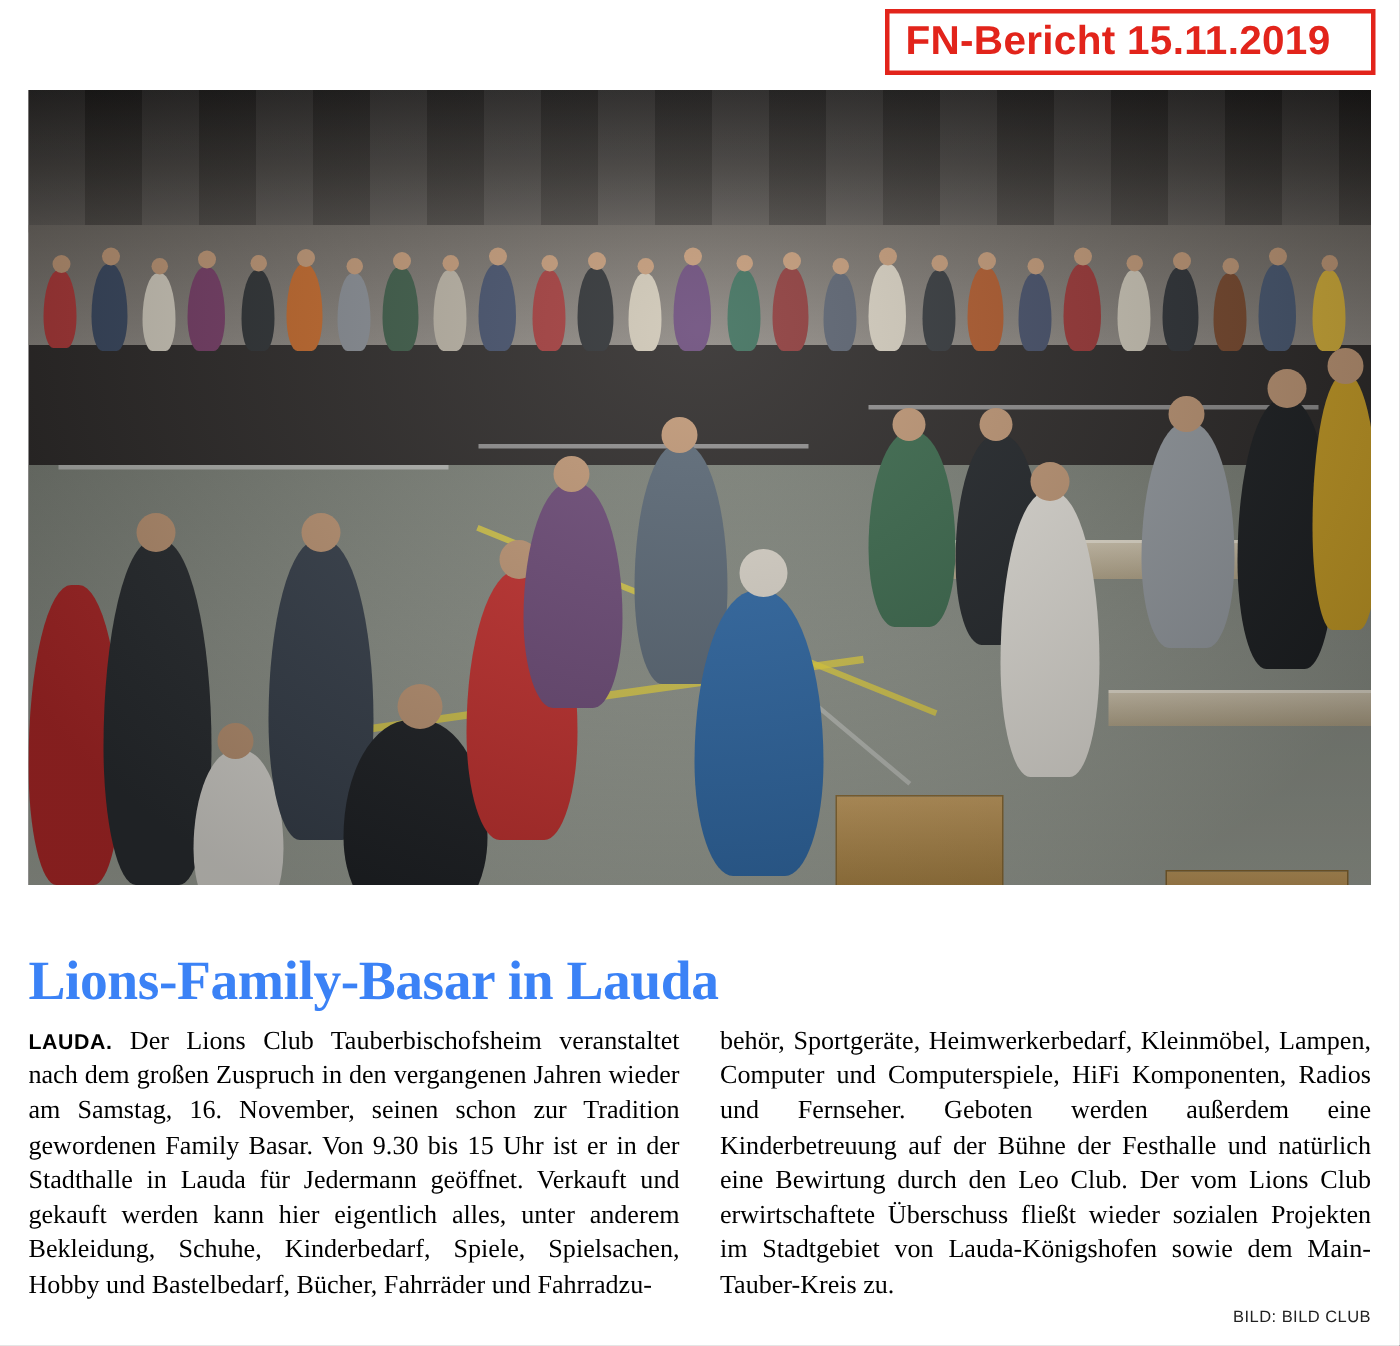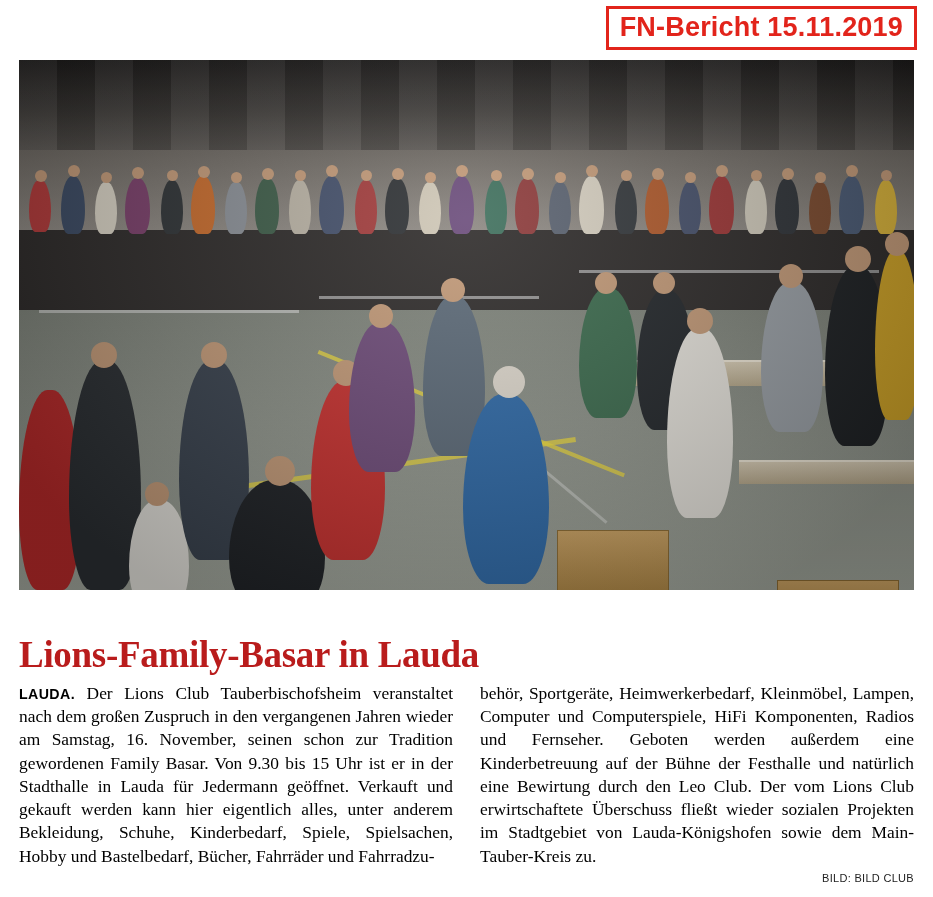--- a/index.html
+++ b/index.html
@@ -27,21 +27,21 @@
     position: absolute;
     top: 6px;
     right: 16px;
     border: 3px solid #e2241b;
     background: #ffffff;
     color: #e2241b;
     font-family: "Liberation Sans", sans-serif;
     font-weight: bold;
     font-size: 27px;
     letter-spacing: 0.2px;
-    padding: 4px 11px 6px 11px;
+    padding: 4px 27px 6px 11px;
     line-height: 1.05;
     white-space: nowrap;
   }
 
   
   .photo-wrap {
     position: absolute;
     left: 19px;
     top: 60px;
     width: 895px;
@@ -119,21 +119,21 @@
 
   
   .headline {
     position: absolute;
     left: 19px;
     top: 608px;
     font-family: "Liberation Serif", serif;
     font-weight: bold;
     font-size: 37px;
     letter-spacing: -0.3px;
-    color: #b91c1c;
+    color: #3b82f6;
   }
 
   
   .columns {
     position: absolute;
     left: 19px;
     top: 682px;
     width: 895px;
     display: flex;
     gap: 27px;

